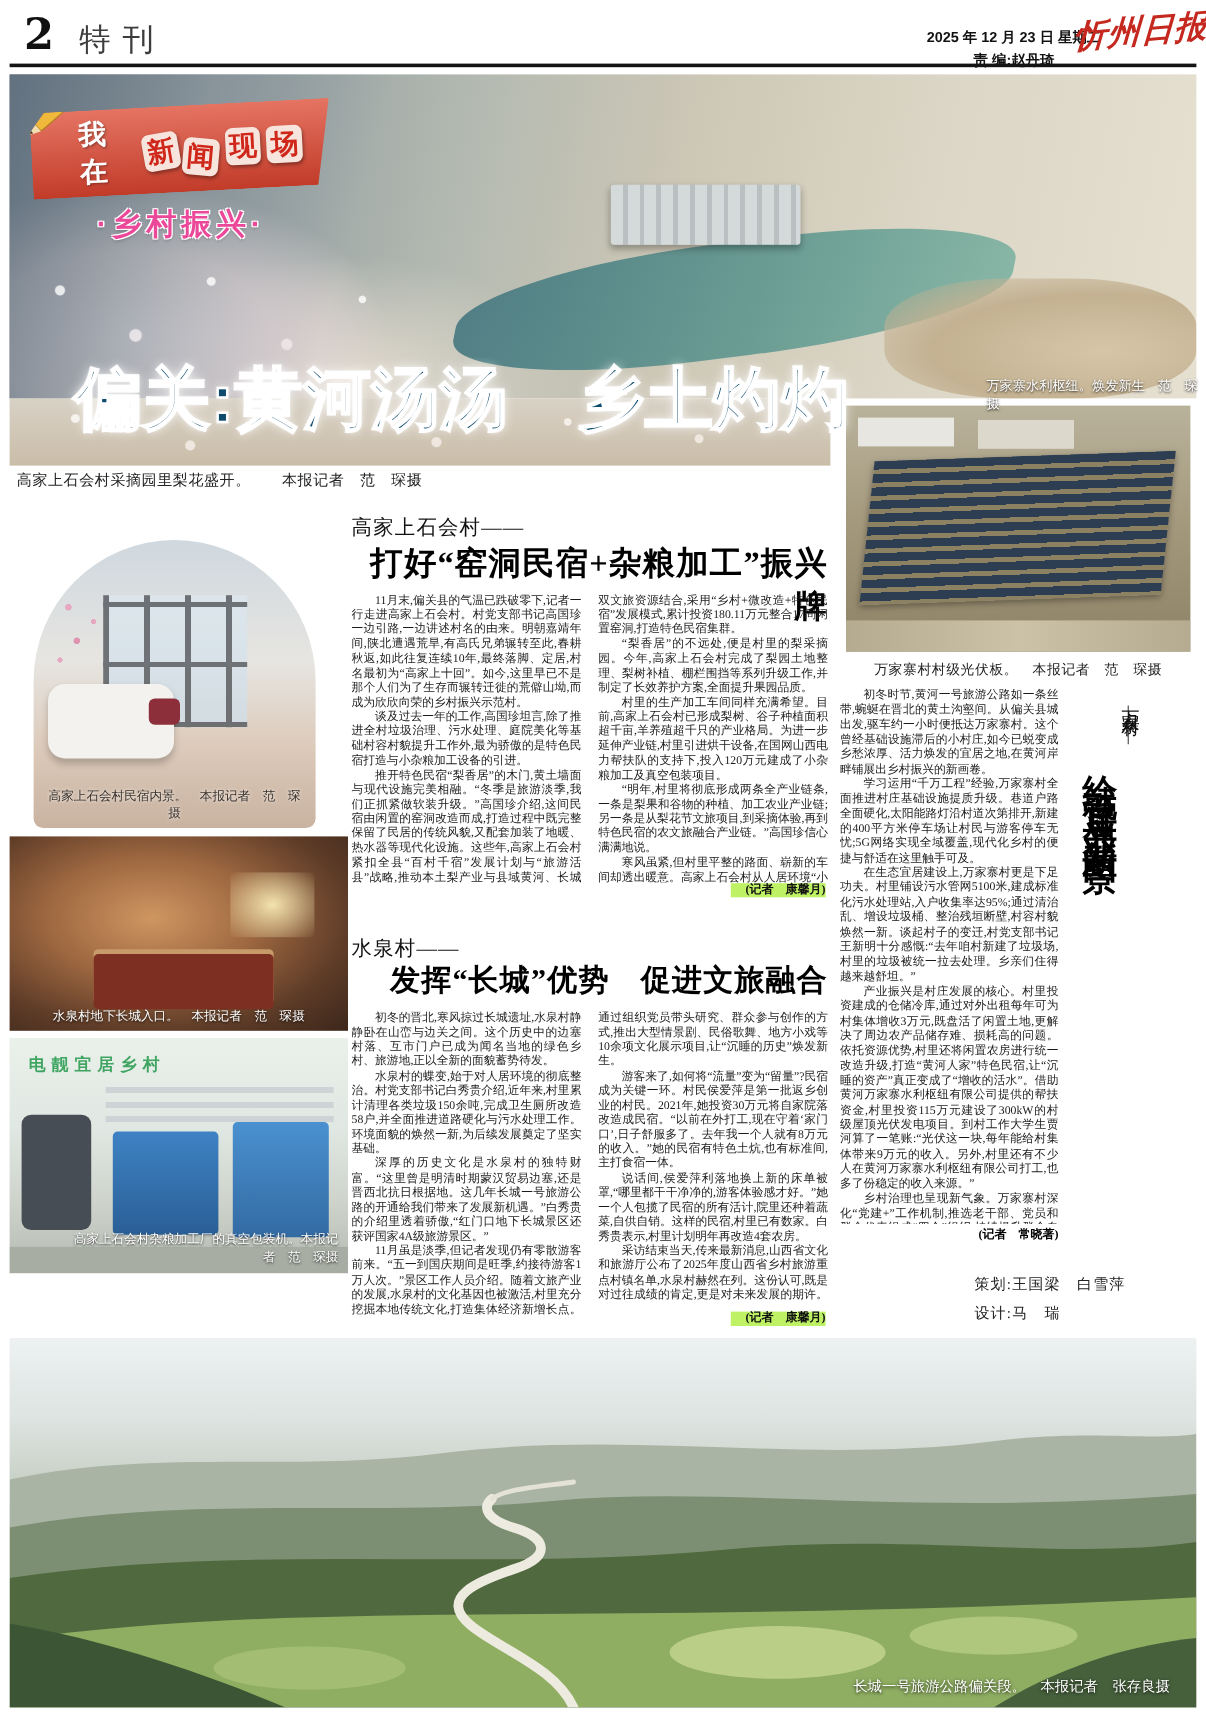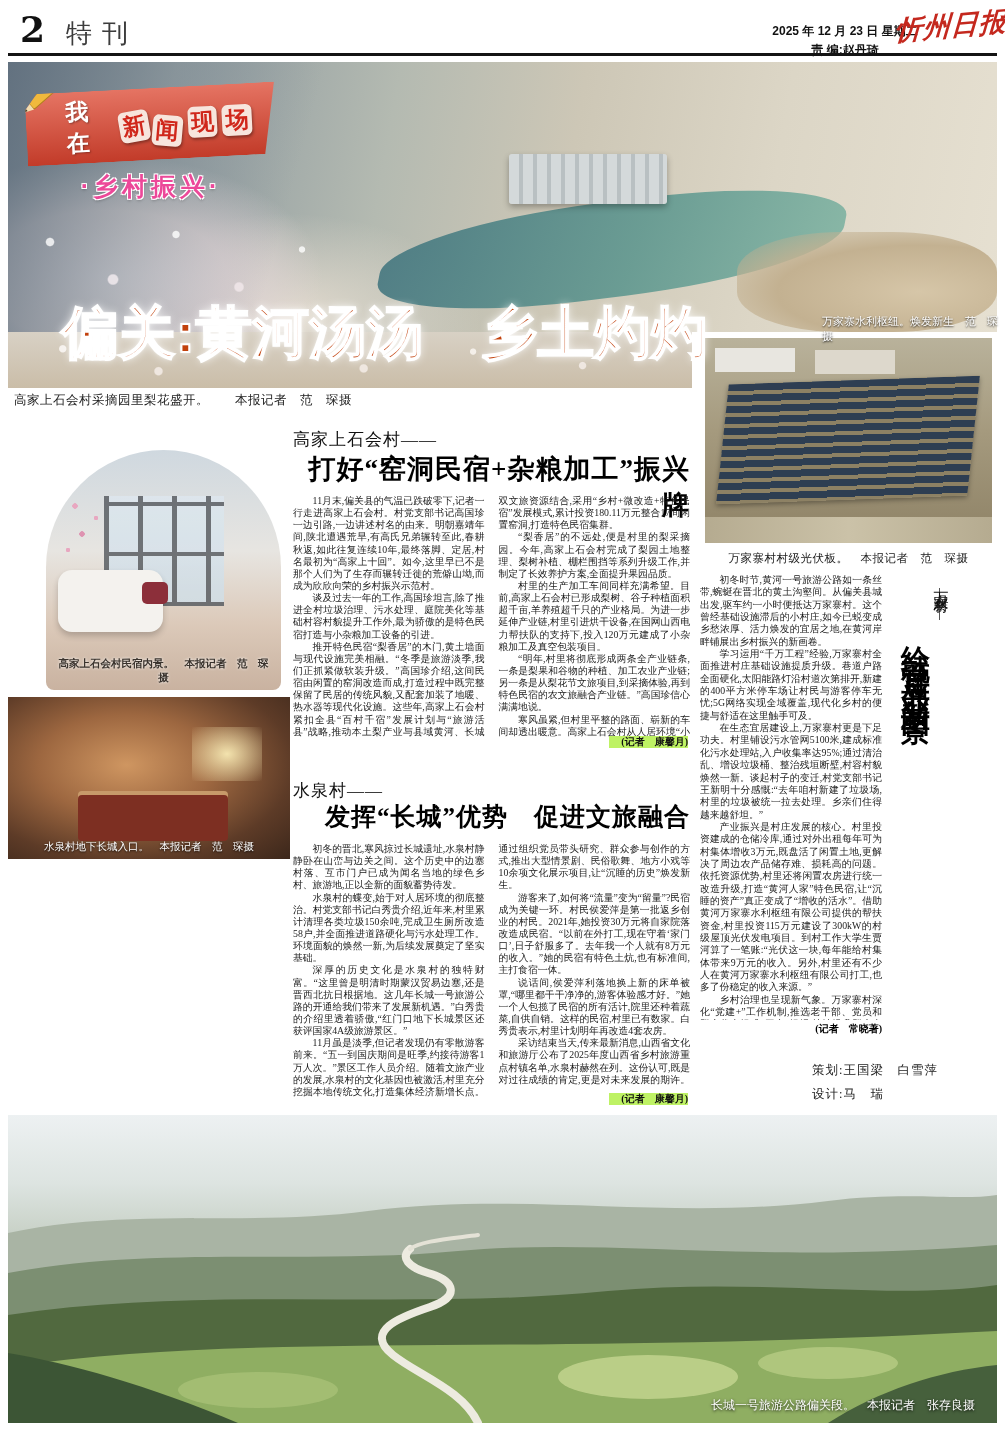--- a/index.html
+++ b/index.html
@@ -68,21 +68,21 @@
       radial-gradient(circle 7px at 8% 30%, #f6f2ee 0 45%, transparent 60%),
       radial-gradient(circle 8px at 22% 70%, #efe7e0 0 45%, transparent 60%),
       radial-gradient(circle 6px at 37% 40%, #f6f2ee 0 45%, transparent 60%),
       radial-gradient(circle 8px at 52% 65%, #efe7e0 0 45%, transparent 60%),
       radial-gradient(circle 6px at 68% 35%, #f4efe9 0 45%, transparent 60%),
       radial-gradient(circle 7px at 84% 60%, #efe7e0 0 45%, transparent 60%),
       linear-gradient(180deg,#d8d1c5,#cabda8);
   }
   .headline { position:absolute; left:62px; top:296px; z-index:5;
     font-family:"Liberation Sans","DejaVu Sans",sans-serif; font-weight:900; font-size:56px;
-    color:#c2410c; letter-spacing:1px; white-space:nowrap;
+    color:#0c4a6e; letter-spacing:1px; white-space:nowrap;
     -webkit-text-stroke:2px #ffffff;
     text-shadow:0 0 10px rgba(255,255,255,.95), 0 0 3px #fff; }
   .hero-cap { position:absolute; left:822px; top:314px; z-index:5; font-size:11px; color:#fff;
     text-shadow:0 1px 2px rgba(0,0,0,.9); }
 
   
   .cap-b { font-size:12.5px; color:#222; letter-spacing:.5px; }
   .cap-w { font-size:10.5px; color:#fff; text-shadow:0 1px 2px rgba(0,0,0,.85); }
 
   
@@ -96,22 +96,22 @@
   .art3-body { font-size:9.8px; line-height:1.26; color:#1b1b1b; text-align:justify;
     overflow:hidden; position:absolute; }
   .vtitle-wrap { position:absolute; left:896px; top:580px; height:400px; writing-mode:vertical-rl;
     display:flex; }
   .vkicker { font-size:15px; color:#111; letter-spacing:2px; margin-left:4px; }
   .vtitle { font-size:29px; font-weight:bold; color:#000; letter-spacing:9px; margin-right:14px; }
   .credits { position:absolute; left:812px; top:1058px; width:180px; font-size:12.5px; color:#222;
     line-height:24px; letter-spacing:1px; }
 
   
-  .p1 { left:46px; top:450px; width:235px; height:240px; border-radius:118px 118px 8px 8px;
-    background:linear-gradient(180deg,#cfd8df 0%,#e7e5e1 42%,#dccaba 72%,#c9b2a0 100%);font-weight:bold; }
+  .p1 { left:28px; top:450px; width:235px; height:240px; border-radius:118px 118px 8px 8px;
+    background:linear-gradient(180deg,#cfd8df 0%,#e7e5e1 42%,#dccaba 72%,#c9b2a0 100%); }
   .p1 .winframe { position:absolute; left:58px; top:46px; width:120px; height:110px;
     background:repeating-linear-gradient(90deg,#5a5f63 0 5px,transparent 5px 34px),
                repeating-linear-gradient(0deg,#5a5f63 0 4px,transparent 4px 50px),
                linear-gradient(180deg,#dde7ee,#cfdde6); opacity:.85;}
   .p1 .sofa { position:absolute; left:12px; top:120px; width:105px; height:62px; background:#f4f2ee;
     border-radius:14px; box-shadow:0 4px 6px rgba(0,0,0,.2); }
   .p1 .cushion { position:absolute; left:96px; top:132px; width:26px; height:22px; background:#8c2f3a; border-radius:5px; }
   .p1 .flower { position:absolute; left:8px; top:40px; width:70px; height:80px;
     background:
       radial-gradient(circle 5px at 30% 20%, #e8a7c0 0 50%, transparent 60%),
@@ -206,20 +206,29 @@
     <div class="flower"></div>
     <div class="sofa"></div>
     <div class="cushion"></div>
     <div class="pcap" style="color:#3a332d; font-size:10.5px; text-shadow:0 0 3px #fff;">高家上石会村民宿内景。　本报记者　范　琛摄</div>
   </div>
   <div class="photo p2">
     <div class="glow"></div>
     <div class="table"></div>
     <div class="pcap cap-w">水泉村地下长城入口。　本报记者　范　琛摄</div>
   </div>
+  <div class="photo p3">
+    <div class="sign">电靓宜居乡村</div>
+    <div class="pipes"></div>
+    <div class="tank"></div>
+    <div class="mach1"></div>
+    <div class="mach2"></div>
+    <div class="floor"></div>
+    <div class="pcap3 cap-w">高家上石会村杂粮加工厂的真空包装机。本报记者　范　琛摄</div>
+  </div>
 
   <div class="abs kicker" style="left:293px; top:428px;">高家上石会村——</div>
   <div class="abs art-title" style="left:293px; top:451px; width:397px; font-size:27px;">打好“窑洞民宿+杂粮加工”振兴牌</div>
   <div class="art-body" style="left:293px; top:495px; width:397px; height:253px;">
     <p>11月末,偏关县的气温已跌破零下,记者一行走进高家上石会村。村党支部书记高国珍一边引路,一边讲述村名的由来。明朝嘉靖年间,陕北遭遇荒旱,有高氏兄弟辗转至此,春耕秋返,如此往复连续10年,最终落脚、定居,村名最初为“高家上十回”。如今,这里早已不是那个人们为了生存而辗转迁徙的荒僻山坳,而成为欣欣向荣的乡村振兴示范村。</p>
     <p>谈及过去一年的工作,高国珍坦言,除了推进全村垃圾治理、污水处理、庭院美化等基础村容村貌提升工作外,最为骄傲的是特色民宿打造与小杂粮加工设备的引进。</p>
     <p>推开特色民宿“梨香居”的木门,黄土墙面与现代设施完美相融。“冬季是旅游淡季,我们正抓紧做软装升级。”高国珍介绍,这间民宿由闲置的窑洞改造而成,打造过程中既完整保留了民居的传统风貌,又配套加装了地暖、热水器等现代化设施。这些年,高家上石会村紧扣全县“百村千宿”发展计划与“旅游活县”战略,推动本土梨产业与县域黄河、长城双文旅资源结合,采用“乡村+微改造+特色民宿”发展模式,累计投资180.11万元整合17间闲置窑洞,打造特色民宿集群。</p>
     <p>“梨香居”的不远处,便是村里的梨采摘园。今年,高家上石会村完成了梨园土地整理、梨树补植、棚栏围挡等系列升级工作,并制定了长效养护方案,全面提升果园品质。</p>
     <p>村里的生产加工车间同样充满希望。目前,高家上石会村已形成梨树、谷子种植面积超千亩,羊养殖超千只的产业格局。为进一步延伸产业链,村里引进烘干设备,在国网山西电力帮扶队的支持下,投入120万元建成了小杂粮加工及真空包装项目。</p>
     <p>“明年,村里将彻底形成两条全产业链条,一条是梨果和谷物的种植、加工农业产业链;另一条是从梨花节文旅项目,到采摘体验,再到特色民宿的农文旅融合产业链。”高国珍信心满满地说。</p>

